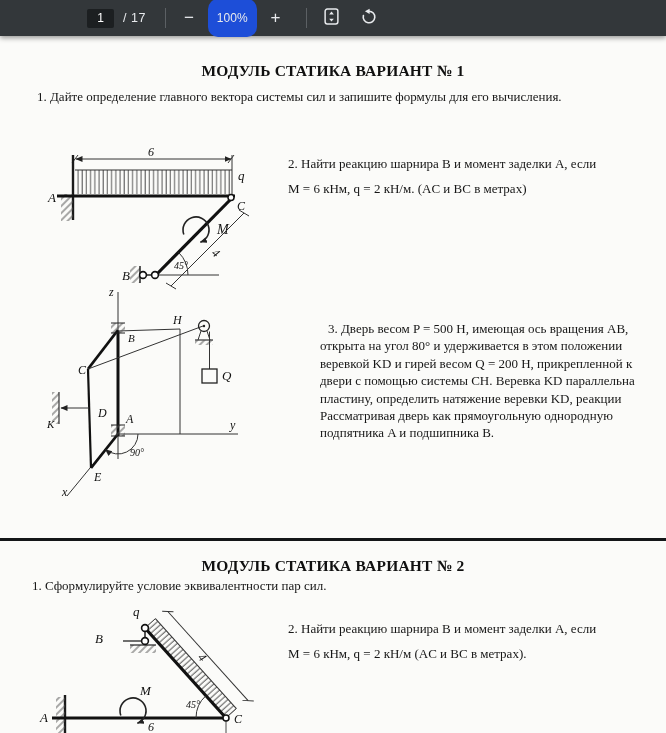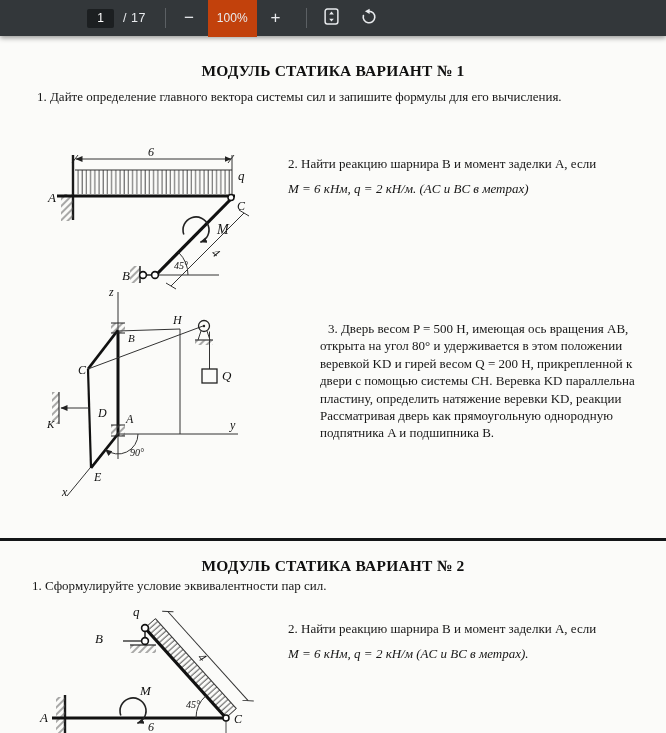--- a/index.html
+++ b/index.html
@@ -17,39 +17,39 @@
   .spacer-left { width:87px; }
   .page-input {
     width:27px; height:19px; background:#1c1f21; border:none; border-radius:2px;
     color:#fff; text-align:center; font-size:12px; font-family:inherit; padding:0;
   }
   .page-total { margin-left:9px; font-size:12.5px; letter-spacing:.5px; }
   .tsep { width:1px; height:20px; background:#5c6064; margin-left:19px; }
   .tbtn { background:none; border:none; color:#e8eaed; cursor:pointer; padding:0;
           display:flex; align-items:center; justify-content:center; font-family:inherit; }
   .zoom-out { margin-left:12px; font-size:17px; width:22px; height:22px; }
-  .zoom-box { margin-left:8px; background:#c2410c; border-radius:0; padding:12px 9px; font-size:12px; }
+  .zoom-box { margin-left:8px; background:#1d4ed8; border-radius:10px; padding:12px 9px; font-size:12px; }
   .zoom-in  { margin-left:8px; font-size:17px; width:22px; height:22px; }
   .icon-btn { margin-left:13px; width:24px; height:24px; }
   
   .page { position:relative; background:#fbfbf9; width:666px; }
   .p1 { height:502px; }
   .sep { height:3px; background:#141618; }
   .p2 { height:204px; overflow:hidden; }
   .title { position:absolute; left:0; right:0; text-align:center;
            font-weight:bold; font-size:15.5px; color:#101010; letter-spacing:.2px; }
   .p1 .title { top:26px; }
   .p2 .title { top:16px; }
   .para { position:absolute; color:#161616; font-size:13px; }
   #prob1-1 { left:28px; top:51px; width:604px; line-height:20px; text-indent:9px; }
   #prob2-1 { left:288px; top:115px; width:355px; line-height:25px; }
   #prob3-1 { left:274px; top:284px; width:388px; line-height:17.4px;margin-left:46px; }
   #prob1-2 { left:32px; top:37px; width:604px; }
   #prob2-2 { left:288px; top:75px; width:355px; line-height:25px; }
-  .eq { font-style:italic; }
+  .eq { }
   svg.diag { position:absolute; }
   #d1 { left:35px; top:110px; }
   #d2 { left:40px; top:248px; }
   #d3 { left:30px; top:57px; }
   .it { font-style:italic; font-family:"Liberation Serif", serif; fill:#111; }
 </style>
 </head>
 <body>
 
 <div class="toolbar">

